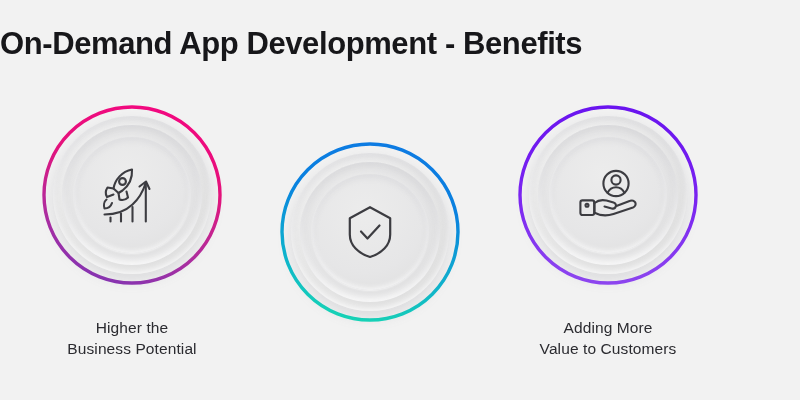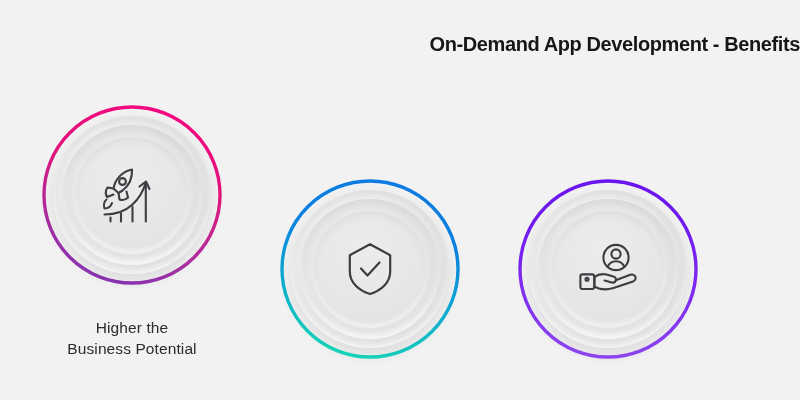--- a/index.html
+++ b/index.html
@@ -20,38 +20,38 @@
     height: 400px;
     background: #f2f2f2;
   }
 
   
   #page-title {
     position: absolute;
     top: 27px;
     left: 0;
     width: 800px;
-    text-align: right;
-    font-size: 20px;
+    text-align: left;
+    font-size: 31px;
     font-weight: 900;
     letter-spacing: -0.4px;
     color: #17171a;
     line-height: 34px;
     white-space: nowrap;
   }
 
   
   #cards {
     position: absolute;
     top: 105px;
     left: 0;
     width: 740px;
     display: flex;
     justify-content: center;
-    align-items: flex-end;
+    align-items: center;
     gap: 30px;
   }
   .card {
     width: 208px;
     display: flex;
     flex-direction: column;
     align-items: center;
   }
 
   
@@ -245,16 +245,18 @@
             <path d="M29.6 23.8 C31.3 20.2 34.4 18.2 38 18.2 C41.6 18.2 44.7 20.2 46.4 23.8"></path>
 
             <path d="M16.5 34 C20 31.2 24.5 30.6 28.5 31.6 L35.5 33.6 C37.4 34.1 38.3 35.8 37.8 37.4 C37.3 39 35.5 39.9 33.7 39.4 L26.5 37.6"></path>
             <path d="M16.5 34 L16.5 43.8 C22 46.6 29.5 47 35.5 45 L55 38.4 C57.2 37.6 58.2 35.4 57.3 33.5 C56.4 31.7 54.1 31 52.2 31.8 L38.4 37"></path>
 
             <rect x="2.4" y="31.4" width="13.8" height="14.6" rx="2"></rect>
             <circle cx="9" cy="36.2" r="1.5"></circle>
           </svg>
         </div>
       </div>
+      <div class="caption">Adding More
+Value to Customers</div>
     </div>
 
   </div>
 </div>
 
 </body></html>

